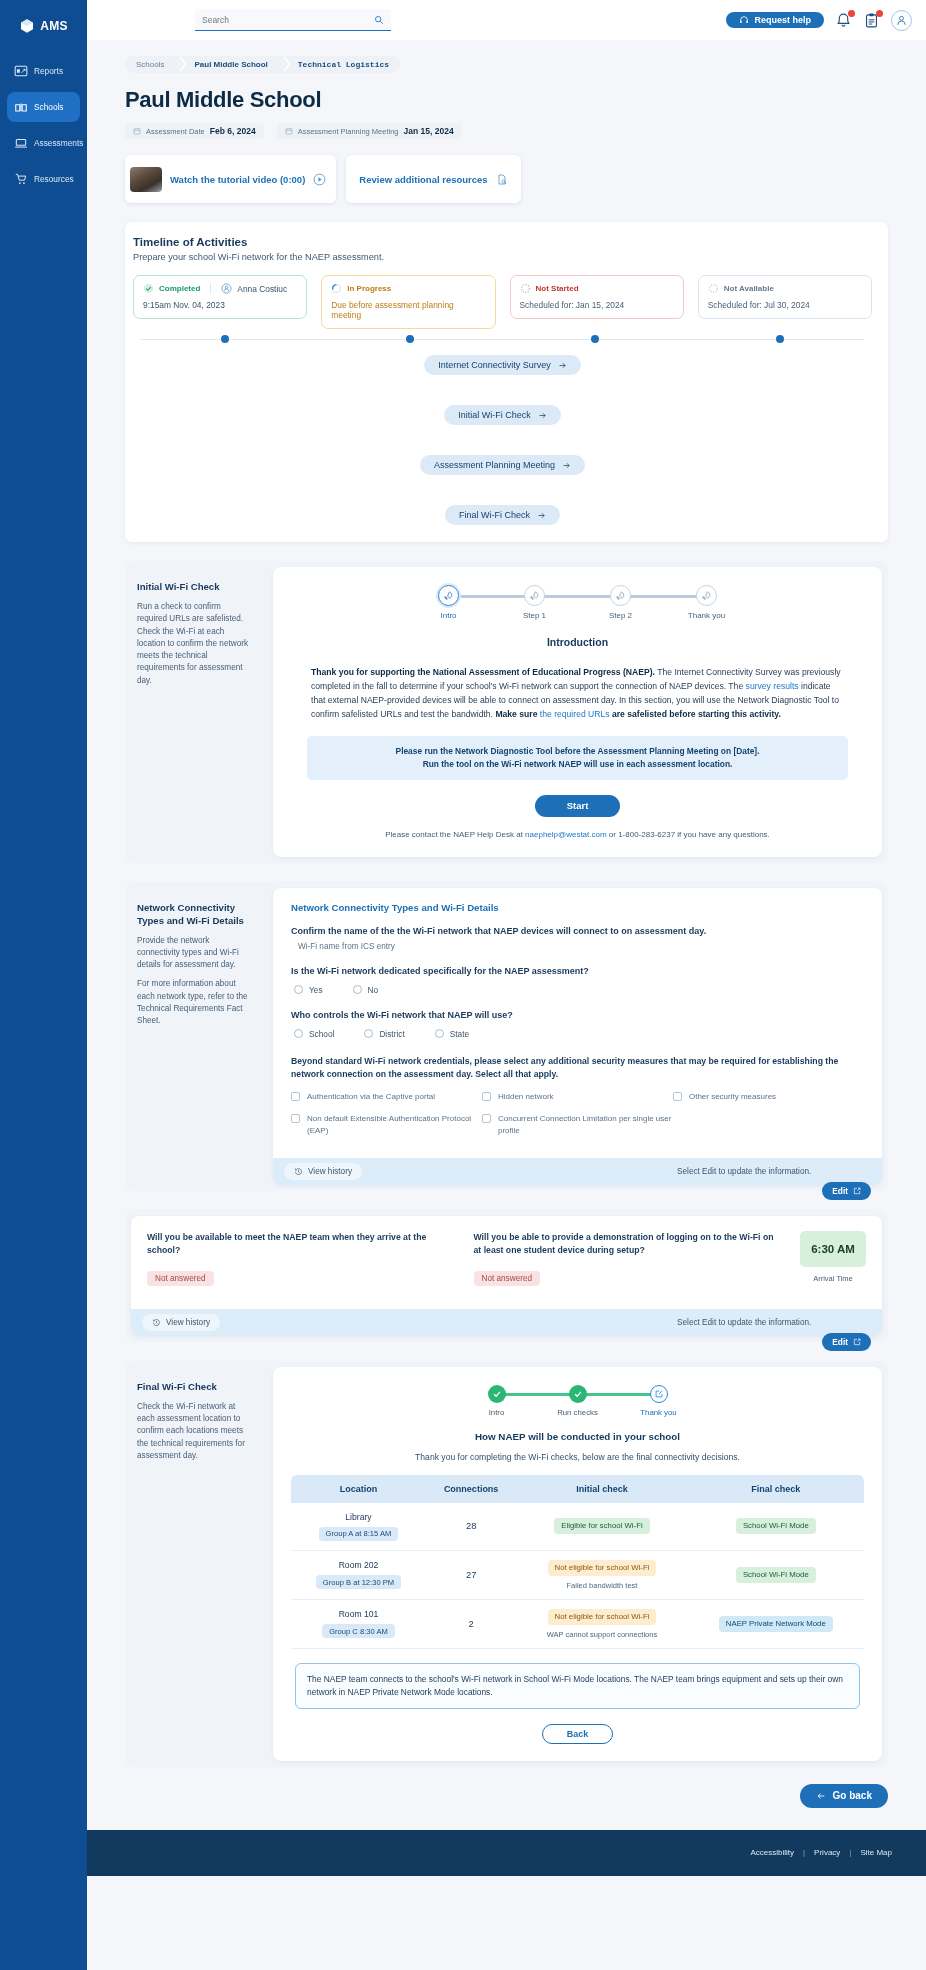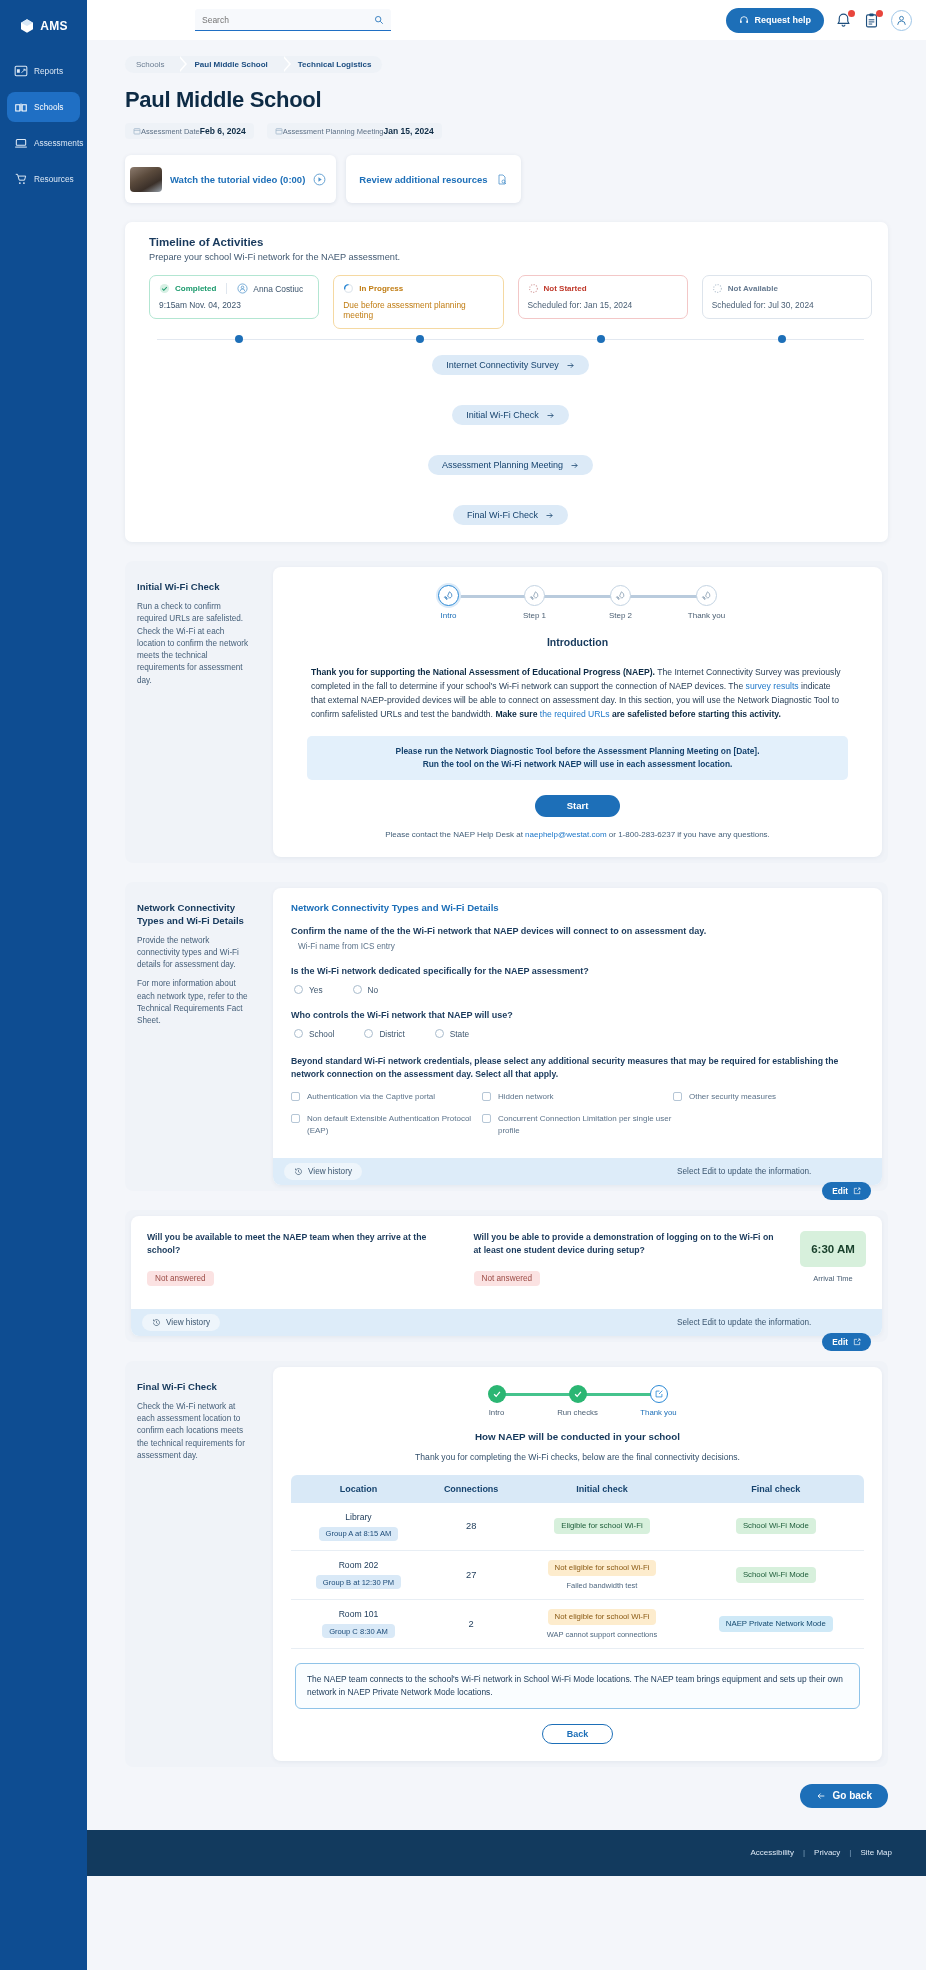--- a/index.html
+++ b/index.html
@@ -38,21 +38,21 @@
     background: #f7f9fc; height: 22px; display: flex; align-items: center;
     padding: 0 7px; border-radius: 3px 3px 0 0;
   }
   .search-wrap input {
     border: 0; background: transparent; flex: 1; outline: none;
     font-size: 8.5px; color: #5b6b80; font-family: inherit;
   }
   .topbar-right { margin-left: auto; display: flex; align-items: center; gap: 11px; }
   .req-help {
     background: #1d6fb8; color: #fff; border: 0; border-radius: 14px;
-    height: 25px; padding: 0 13px; font-size: 9px; font-weight: bold;
+    height: 16px; padding: 0 13px; font-size: 9px; font-weight: bold;
     display: flex; align-items: center; gap: 5px; cursor: pointer;
     font-family: inherit;
   }
   .icon-btn { position: relative; width: 17px; height: 17px; cursor: pointer; }
   .dot-badge {
     position: absolute; top: -2px; right: -3px; width: 7px; height: 7px;
     border-radius: 50%; background: #e8453c;
   }
   .avatar {
     width: 21px; height: 21px; border-radius: 50%; border: 1px solid #9ec6e8;
@@ -62,41 +62,41 @@
   .content { flex: 1; overflow: hidden; padding: 0 0 0 0; }
 
   
   .crumbs { display: flex; align-items: center; margin: 16px 0 0 38px; }
   .crumb {
     background: #eef2f7; height: 17px; display: flex; align-items: center;
     padding: 0 14px 0 11px; font-size: 8px; color: #6b7d92; position: relative;
     cursor: pointer;
   }
   .crumb:first-child { border-radius: 9px 0 0 9px; }
-  .crumb:last-child { border-radius: 0 9px 9px 0; color: #1c4d80; font-weight: bold; padding-right: 11px; }
+  .crumb:last-child { border-radius: 0 9px 9px 0; color: #1c4d80; font-weight: bold; padding-right: 11px; font-family: Liberation Mono, monospace; }
   .crumb.strong { color: #1c4d80; font-weight: bold; }
   .crumb .arrow {
     position: absolute; right: -7px; top: 0; width: 0; height: 0;
     border-top: 8.5px solid transparent; border-bottom: 8.5px solid transparent;
     border-left: 7px solid #eef2f7; z-index: 2;
   }
   .crumb .arrow-b {
     position: absolute; right: -9px; top: 0; width: 0; height: 0;
     border-top: 8.5px solid transparent; border-bottom: 8.5px solid transparent;
     border-left: 7px solid #fff; z-index: 1;
   }
 
   h1.page-title {
     font-size: 22px; font-weight: bold; color: #0d2b45;
     margin: 14px 0 0 38px; letter-spacing: -0.3px;
   }
   .date-row { display: flex; gap: 13px; margin: 10px 0 0 38px; }
   .date-chip {
     background: #eef2f7; border-radius: 4px; height: 16px; display: flex;
-    align-items: center; padding: 0 8px; font-size: 7.5px; color: #5d7governing;
+    align-items: center; gap: 5px; padding: 0 8px; font-size: 7.5px; color: #5d7governing;
     color: #5d7086;
   }
   .date-chip b { color: #0d2b45; font-size: 8.5px; }
   .cal-ico { width: 8px; height: 8px; display:block; }
 
   
   .media-row { display: flex; gap: 10px; margin: 16px 0 0 38px; }
   .media-card {
     background: #fff; border-radius: 6px; height: 48px; display: flex;
     align-items: center; box-shadow: 0 1px 4px rgba(20,50,90,.10); cursor: pointer;
@@ -107,21 +107,21 @@
   }
   .media-label { font-size: 9.5px; color: #1d6fb8; font-weight: bold; margin: 0 8px; }
   .play-ico { width: 13px; height: 13px; margin-right: 10px; }
   .doc-ico { width: 12px; height: 13px; margin-right: 13px; }
 
   
   .panel {
     background: #fff; border-radius: 7px; margin: 19px 38px 0 38px;
     box-shadow: 0 1px 5px rgba(20,50,90,.07);
   }
-  .panel-pad { padding: 14px 16px 17px 24px; }
+  .panel-pad { padding: 14px 16px 17px 8px; }
   .panel-h { font-size: 11.5px; font-weight: bold; color: #18395c; }
   .panel-sub { font-size: 9.2px; color: #415971; margin-top: 4px; }
 
   .tl-cards { display: flex; gap: 14px; margin-top: 13px; }
   .tl-col { flex: 1; display: flex; flex-direction: column; align-items: center; }
   .tl-card {
     width: 100%; border-radius: 7px; border: 1px solid #d8e2ec;
     padding: 7px 9px 8px 9px; background: #fff;
   }
   .tl-card.green { border-color: #b3e6d2; }

